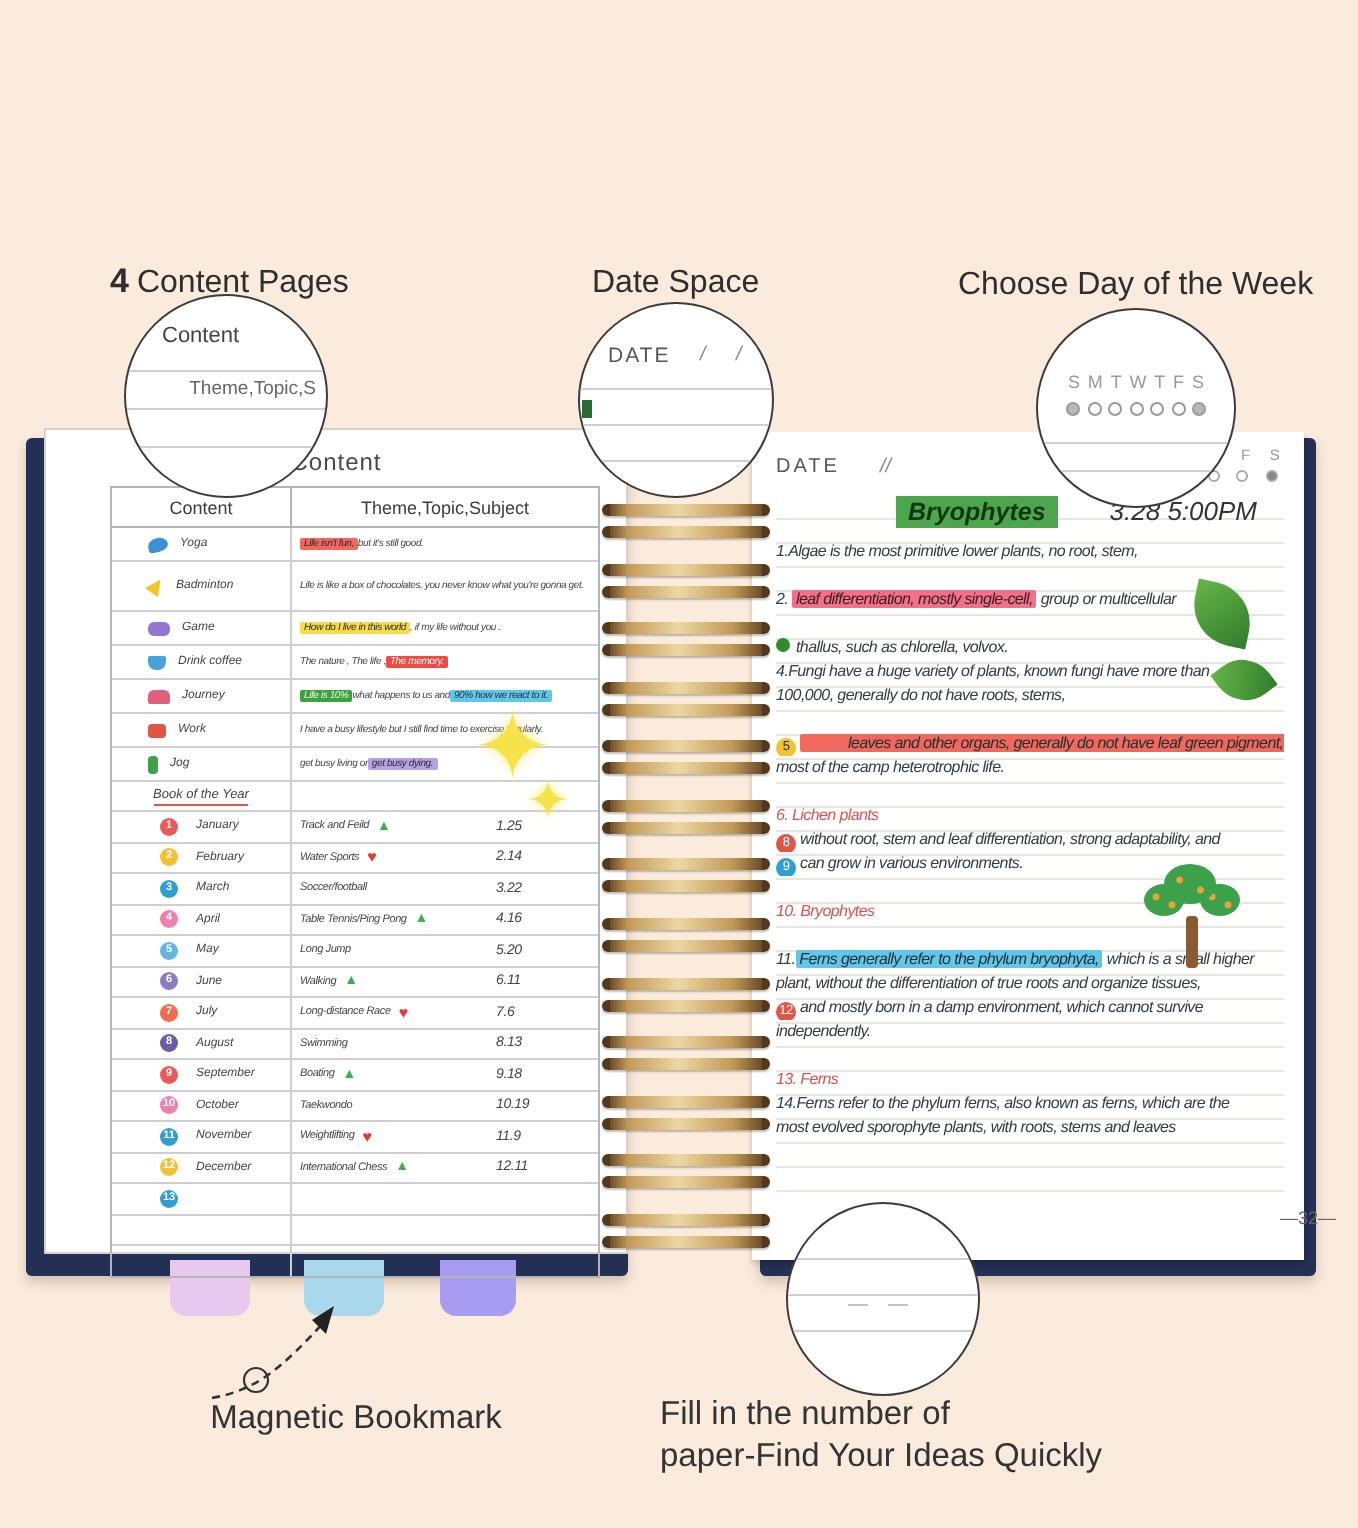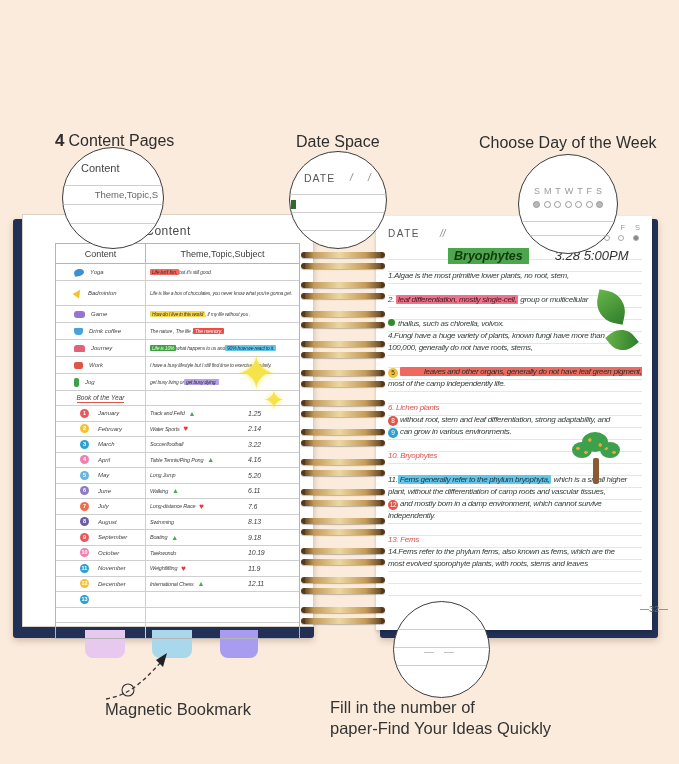--- a/index.html
+++ b/index.html
@@ -496,30 +496,30 @@
       </div>
     <div class="note-line"><span>1.Algae is the most primitive lower plants, no root, stem,</span></div>
         <div class="note-line"></div>
         <div class="note-line"><span>2. </span><span class="hl hl-pink">leaf differentiation, mostly single-cell,</span><span> group or multicellular</span></div>
         <div class="note-line"></div>
         <div class="note-line"><span class="gdot"></span><span>thallus, such as chlorella, volvox.</span></div>
         <div class="note-line"><span>4.Fungi have a huge variety of plants, known fungi have more than</span></div>
         <div class="note-line"><span>100,000, generally do not have roots, stems,</span></div>
         <div class="note-line"></div>
         <div class="note-line"><span class="badge dark-text" style="background: rgb(242, 194, 52);">5</span><span class="hl hl-redsolid2">leaves and other organs, generally do not have leaf green pigment,</span></div>
-        <div class="note-line"><span>most of the camp independently life.</span></div>
+        <div class="note-line"><span>most of the camp heterotrophic life.</span></div>
         <div class="note-line"></div>
         <div class="note-line"><span class="red">6. Lichen plants</span></div>
         <div class="note-line"><span class="badge" style="background: rgb(224, 85, 72);">8</span><span>without root, stem and leaf differentiation, strong adaptability, and</span></div>
         <div class="note-line"><span class="badge" style="background: rgb(46, 159, 208);">9</span><span>can grow in various environments.</span></div>
         <div class="note-line"></div>
         <div class="note-line"><span class="red">10. Bryophytes</span></div>
         <div class="note-line"></div>
         <div class="note-line"><span>11.</span><span class="hl hl-blue">Ferns generally refer to the phylum bryophyta,</span><span> which is a small higher</span></div>
-        <div class="note-line"><span>plant, without the differentiation of camp roots and vascular tissues,</span></div>
+        <div class="note-line"><span>plant, without the differentiation of true roots and organize tissues,</span></div>
         <div class="note-line"><span class="badge" style="background: rgb(224, 85, 72);">12</span><span>and mostly born in a damp environment, which cannot survive</span></div>
         <div class="note-line"><span>independently.</span></div>
         <div class="note-line"></div>
         <div class="note-line"><span class="red">13. Ferns</span></div>
         <div class="note-line"><span>14.Ferns refer to the phylum ferns, also known as ferns, which are the</span></div>
         <div class="note-line"><span>most evolved sporophyte plants, with roots, stems and leaves</span></div>
       </div>
     <div class="rp-pagenum">—32—</div>
     <div class="leaf leaf1"></div>
     <div class="leaf leaf2"></div>

